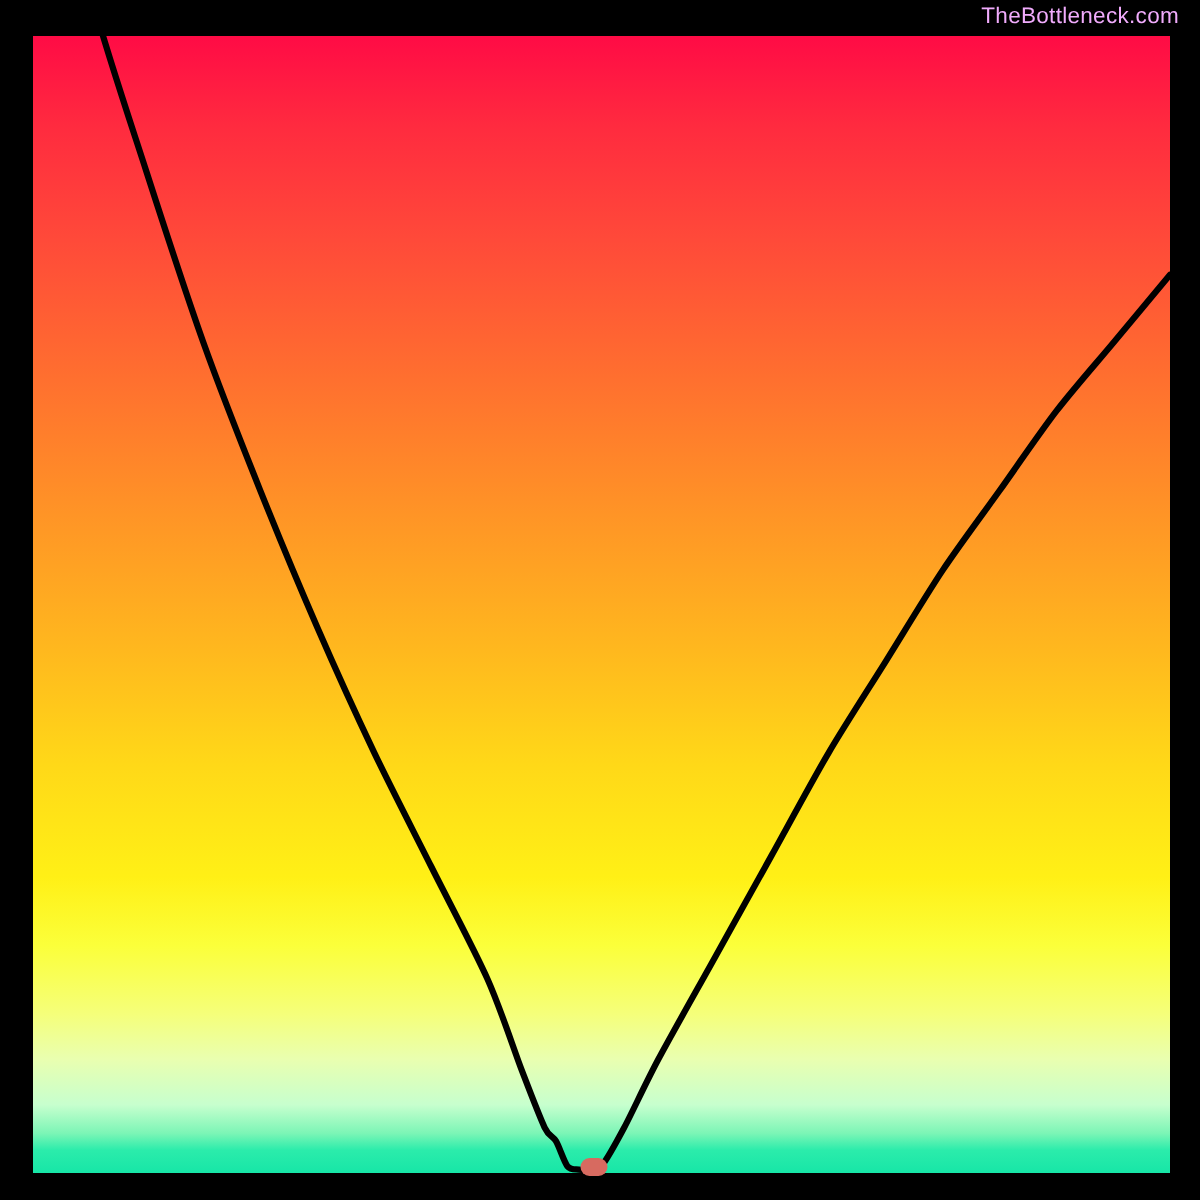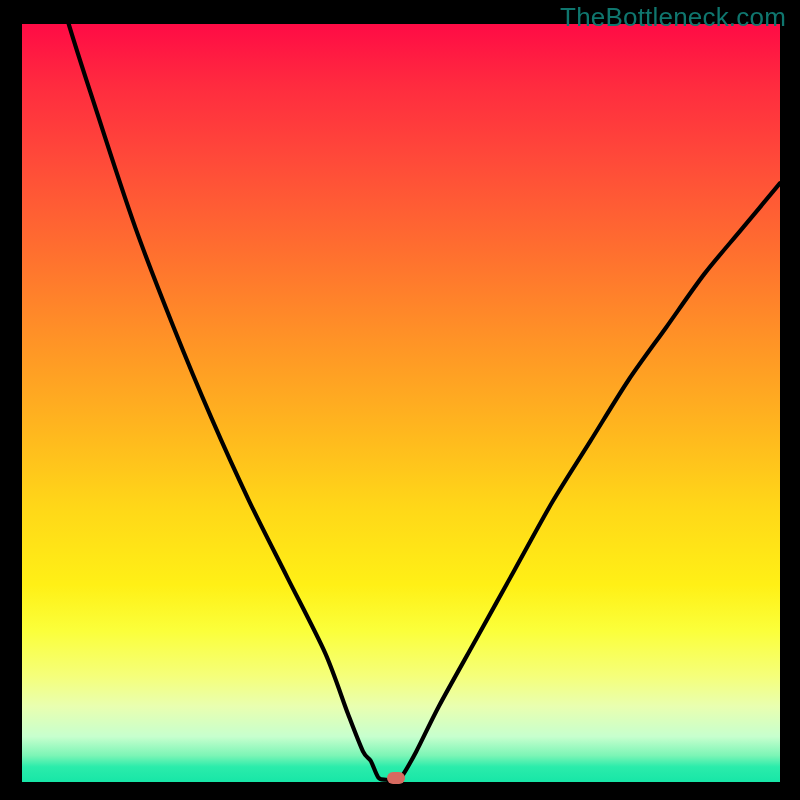--- a/index.html
+++ b/index.html
@@ -14,23 +14,23 @@
     position: relative;
     width: 800px;
     height: 800px;
     background: #000;
   }
   .watermark {
     position: absolute;
     top: 2px;
     right: 14px;
     font-family: Arial, Helvetica, sans-serif;
-    font-size: 26px;
+    font-size: 15px;
     font-weight: 500;
-    color: #0f766e;
+    color: #f0abfc;
     letter-spacing: 0.2px;
     z-index: 5;
   }
   .plot {
     position: absolute;
     left: 22px;
     top: 24px;
     width: 758px;
     height: 758px;
   }

